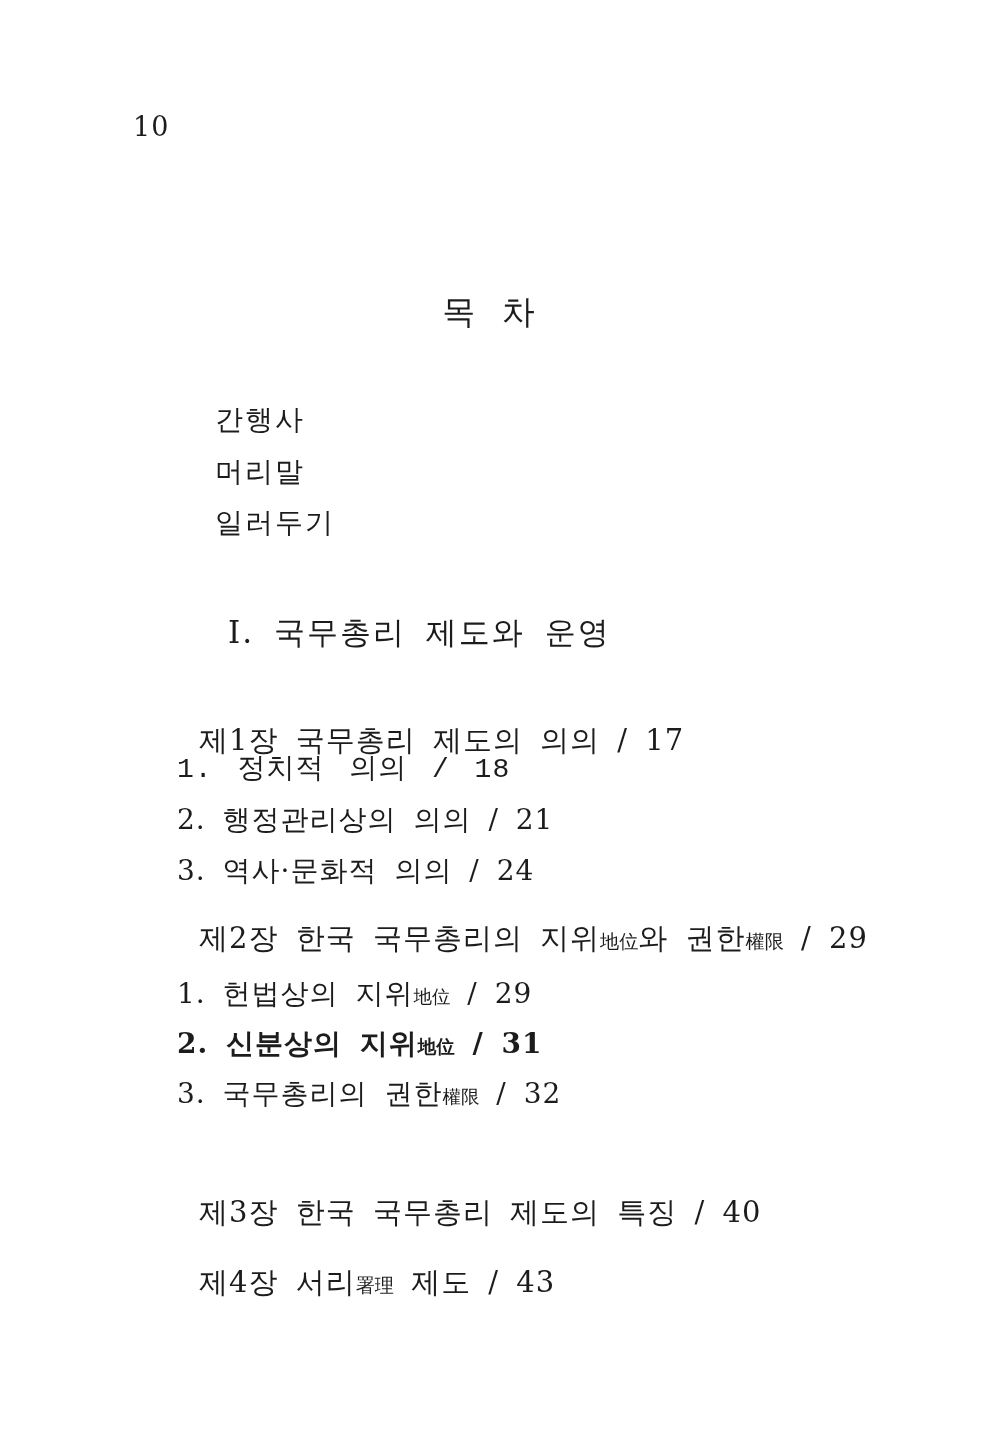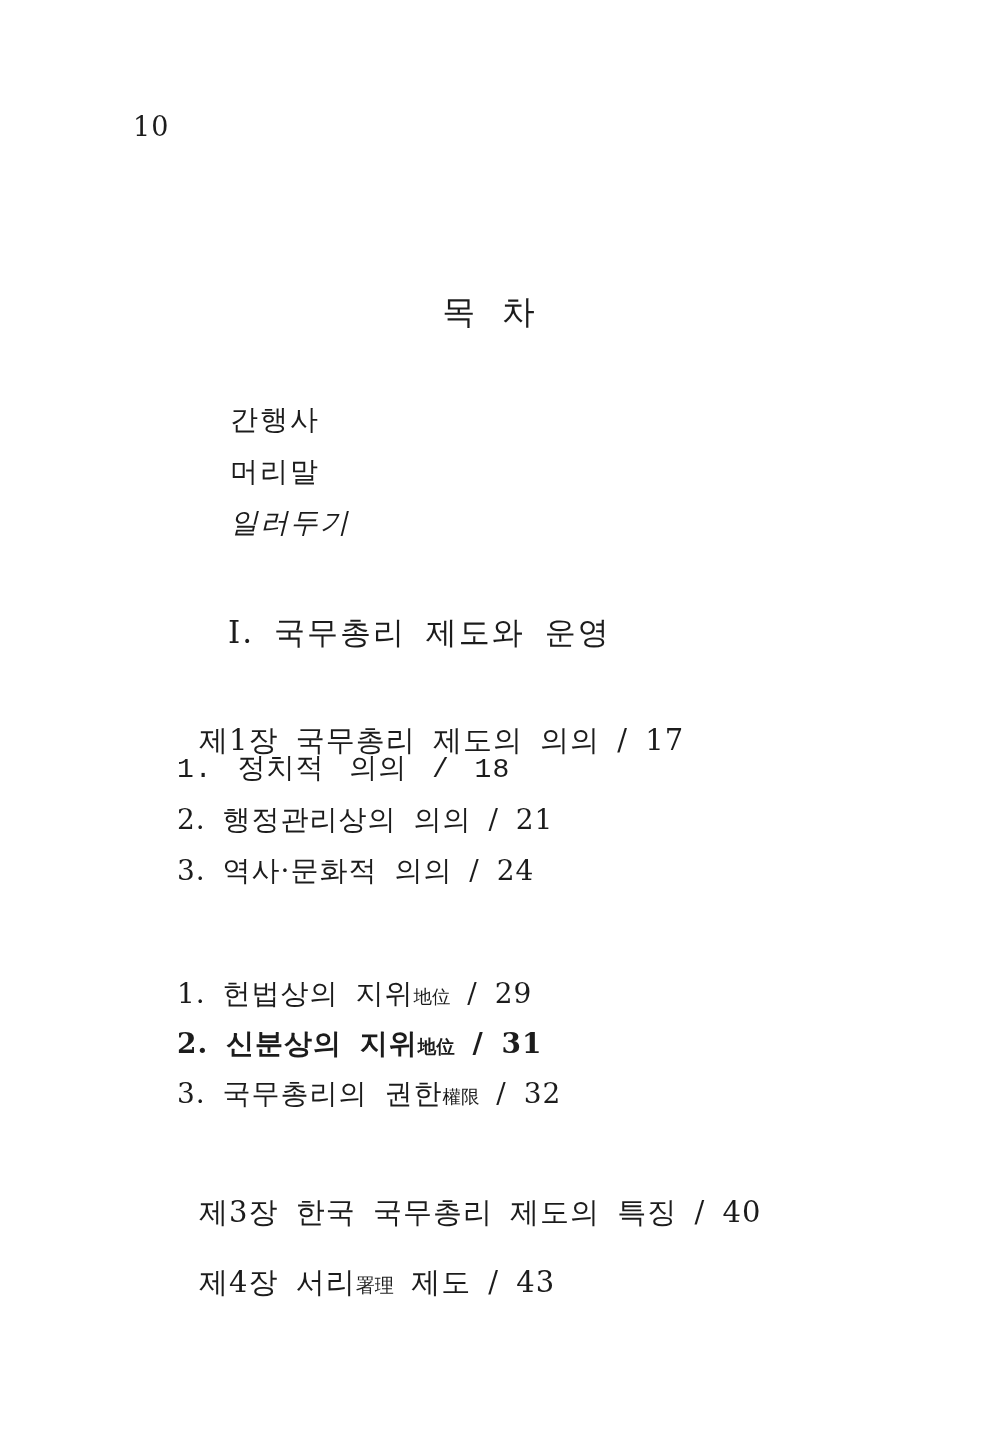--- a/index.html
+++ b/index.html
@@ -32,27 +32,27 @@
     left: 0;
     top: 294px;
     width: 980px;
     text-align: center;
     font-size: 33px;
     letter-spacing: 3px;
     word-spacing: 10px;
     font-weight: 500;
   }
   .front {
-    left: 230px;
+    left: 215px;
     font-size: 28px;
     letter-spacing: 2px;
   }
   .front-0 { top: 404px; }
   .front-1 { top: 456px; }
-  .front-2 { top: 507px; font-style: italic; }
+  .front-2 { top: 507px; }
   .section-heading {
     left: 228px;
     top: 615px;
     font-size: 31px;
     letter-spacing: 2px;
     word-spacing: 8px;
   }
   .chapter {
     left: 199px;
     font-size: 29px;
@@ -99,20 +99,21 @@
   <div class="line section-heading">Ⅰ. 국무총리 제도와 운영</div>
 
   <div class="line chapter chapter-0"><span>제1장 국무총리 제도의 의의 / 17</span></div>
 
   <div class="line item g1-0"><span>1. 정치적 의의 / 18</span></div>
 
   <div class="line item g1-1"><span>2. 행정관리상의 의의 / 21</span></div>
 
   <div class="line item g1-2"><span>3. 역사·문화적 의의 / 24</span></div>
 
+  <div class="line chapter chapter-1"><span>제2장 한국 국무총리의 지위</span><span class="hanja">地位</span><span>와 권한</span><span class="hanja">權限</span><span> / 29</span></div>
 
   <div class="line item g2-0"><span>1. 헌법상의 지위</span><span class="hanja">地位</span><span> / 29</span></div>
 
   <div class="line item g2-1"><span>2. 신분상의 지위</span><span class="hanja">地位</span><span> / 31</span></div>
 
   <div class="line item g2-2"><span>3. 국무총리의 권한</span><span class="hanja">權限</span><span> / 32</span></div>
 
 
   <div class="line chapter chapter-2"><span>제3장 한국 국무총리 제도의 특징 / 40</span></div>
 

